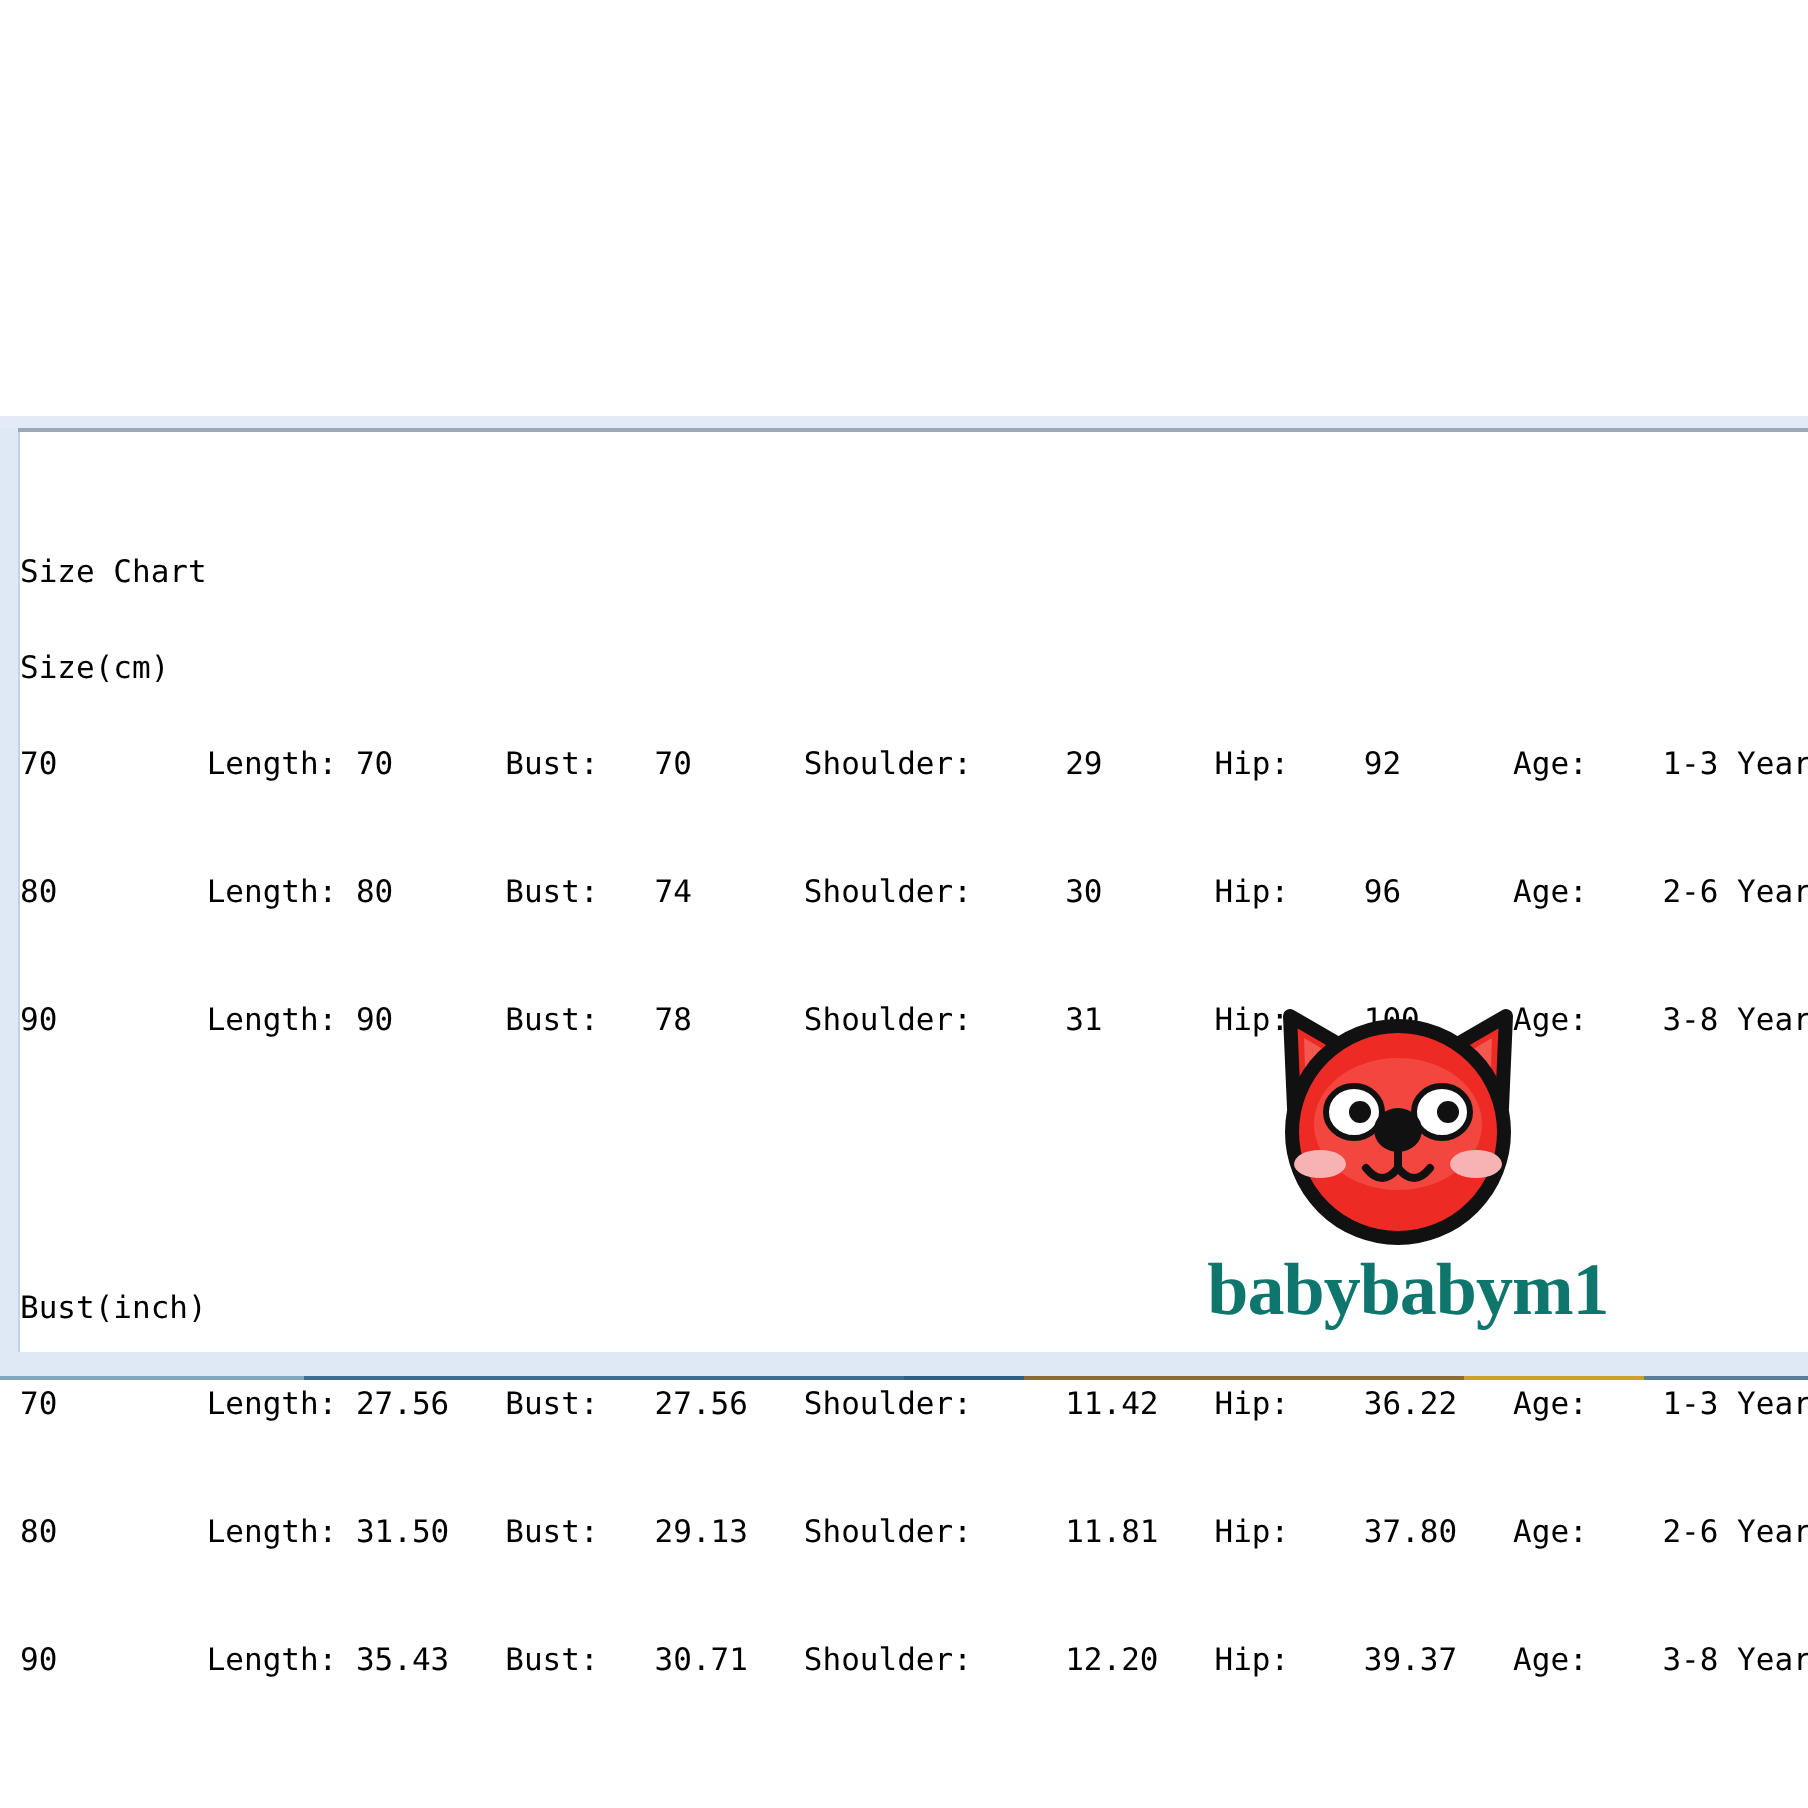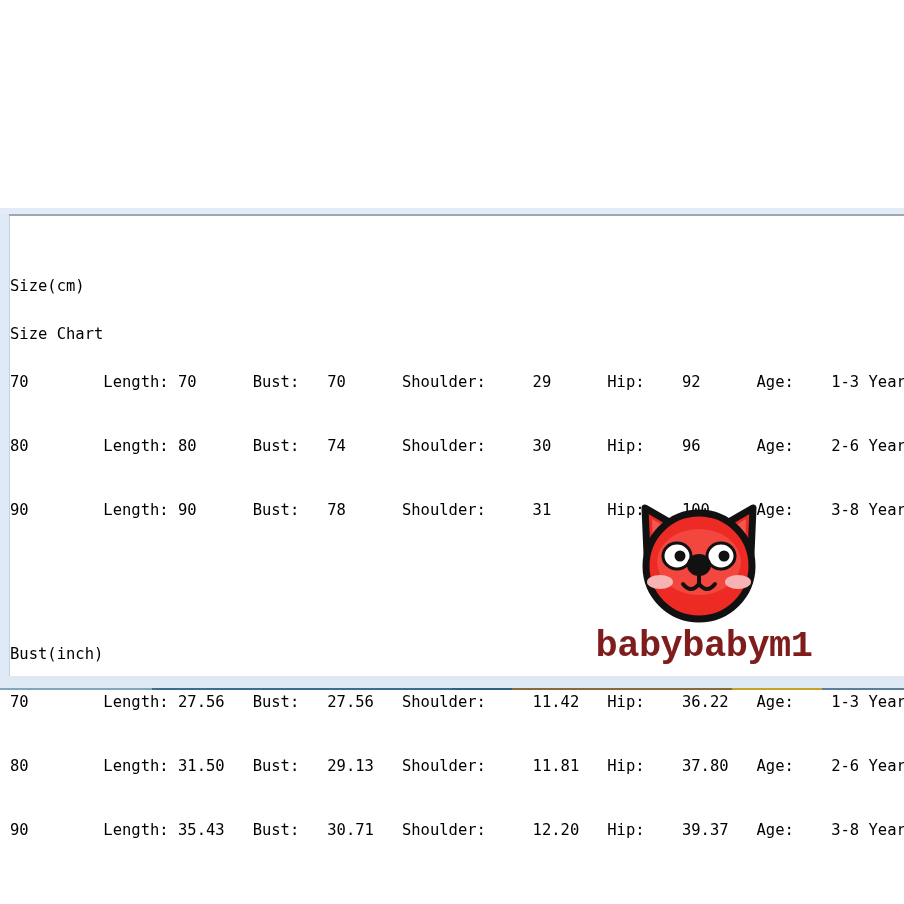--- a/index.html
+++ b/index.html
@@ -124,43 +124,43 @@
     top: 0px;
     width: 152px;
     height: 122px;
   }
   #brand-text {
     position: absolute;
     left: 0px;
     top: 122px;
     width: 276px;
     text-align: center;
-    font-family: Liberation Mono, monospace;
+    font-family: Liberation Serif, serif;
     font-weight: bold;
     font-size: 37px;
     line-height: 44px;
-    color: #7f1d1d;
+    color: #0f766e;
     letter-spacing: -0.5px;
   }
 </style>
 </head>
 <body>
 
 <div id="canvas">
 
   <div id="chart-panel">
 
     <div class="edge-top"></div>
     <div class="rule-top"></div>
     <div class="edge-left"></div>
     <div class="edge-left-line"></div>
 
     <div id="text-block">
+      <span class="heading">Size Chart</span>
       <span class="heading">Size(cm)</span>
-      <span class="heading">Size Chart</span>
       <span class="data-row">70        Length: 70      Bust:   70      Shoulder:     29      Hip:    92      Age:    1-3 Years</span>
       <span class="data-row">80        Length: 80      Bust:   74      Shoulder:     30      Hip:    96      Age:    2-6 Years</span>
       <span class="data-row">90        Length: 90      Bust:   78      Shoulder:     31      Hip:    100     Age:    3-8 Years</span>
       <span class="spacer-row"></span>
       <span class="heading">Bust(inch)</span>
       <span class="data-row">70        Length: 27.56   Bust:   27.56   Shoulder:     11.42   Hip:    36.22   Age:    1-3 Years</span>
       <span class="data-row">80        Length: 31.50   Bust:   29.13   Shoulder:     11.81   Hip:    37.80   Age:    2-6 Years</span>
       <span class="data-row">90        Length: 35.43   Bust:   30.71   Shoulder:     12.20   Hip:    39.37   Age:    3-8 Years</span>
     </div>
 

